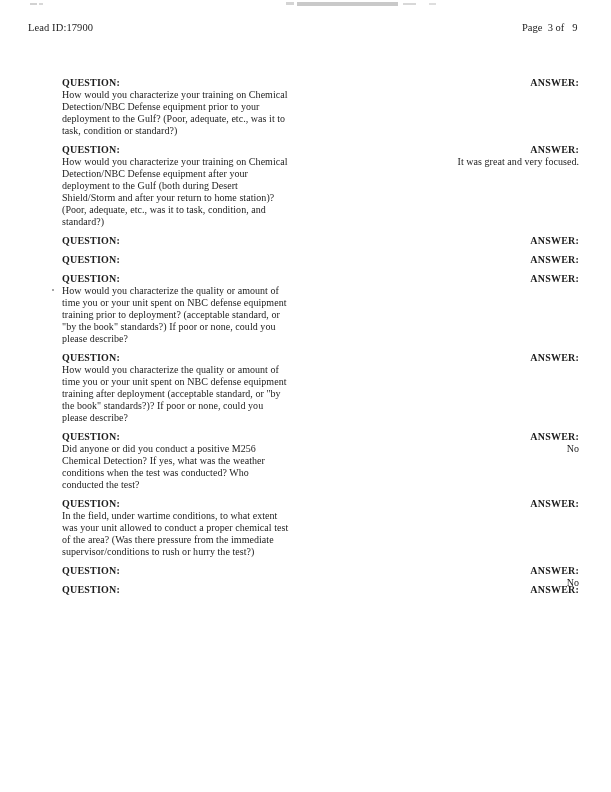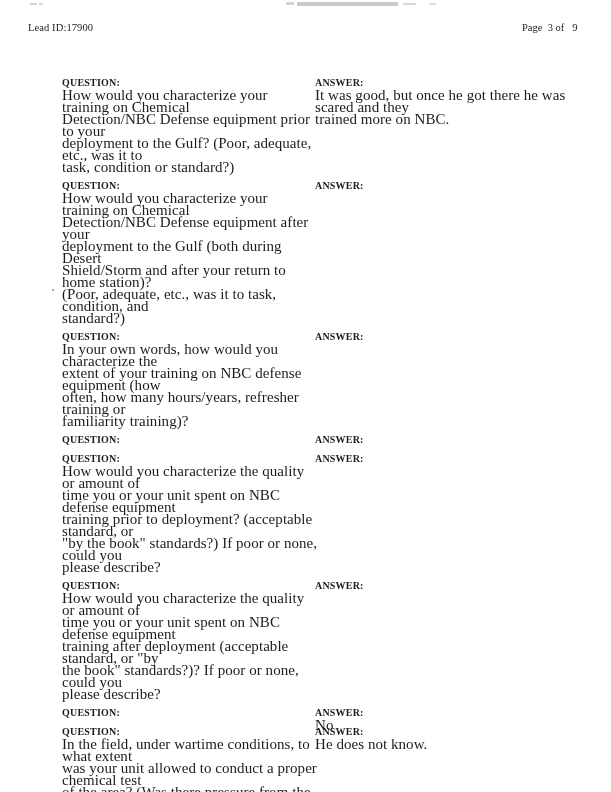--- a/index.html
+++ b/index.html
@@ -32,29 +32,29 @@
   .hdr-right {
     position: absolute; left: 522px; top: 22px;
     font-size: 10.5px; white-space: pre;
   }
 
   .content {
     position: absolute; left: 62px; top: 76px; width: 520px;
   }
   .qa-row { position: relative; margin-bottom: 6px; }
   .q-col  { width: 256px; }
-  .a-col  { position: absolute; left: 253px; top: 0; width: 272px; }
+  .a-col  { position: absolute; left: 245px; top: 0; width: 272px; text-align: right; }
   .qa-label {
     font-weight: bold;
     font-size: 10px;
     line-height: 13px;
     letter-spacing: 0.2px;
   }
   .qa-text {
-    font-size: 15px;
+    font-size: 10px;
     line-height: 12px;
     white-space: pre-line;
     letter-spacing: 0.05px;
   }
 </style>
 </head>
 <body>
 
 <div class="page">
 
@@ -74,47 +74,42 @@
     <div class="qa-row">
       <div class="q-col">
         <div class="qa-label">QUESTION:</div>
         <div class="qa-text">How would you characterize your training on Chemical
 Detection/NBC Defense equipment prior to your
 deployment to the Gulf?  (Poor, adequate, etc., was it to
 task, condition or standard?)</div>
       </div>
       <div class="a-col">
         <div class="qa-label">ANSWER:</div>
-        <div class="qa-text">It was good, but once he got there he was scared and they
-trained more on NBC.</div>
       </div>
     </div>
 
     <div class="qa-row">
       <div class="q-col">
         <div class="qa-label">QUESTION:</div>
         <div class="qa-text">How would you characterize your training on Chemical
 Detection/NBC Defense equipment after your
 deployment to the Gulf  (both during Desert
 Shield/Storm and after your return to home station)?
 (Poor, adequate, etc., was it to task, condition, and
 standard?)</div>
       </div>
       <div class="a-col">
         <div class="qa-label">ANSWER:</div>
-      </div>
-    </div>
-
-    <div class="qa-row">
-      <div class="q-col">
-        <div class="qa-label">QUESTION:</div>
-        <div class="qa-text">In your own words, how would you characterize the
-extent of your training on NBC defense equipment (how
-often, how many hours/years, refresher training or
-familiarity training)?</div>
+        <div class="qa-text">It was great and very focused.</div>
+      </div>
+    </div>
+
+    <div class="qa-row">
+      <div class="q-col">
+        <div class="qa-label">QUESTION:</div>
       </div>
       <div class="a-col">
         <div class="qa-label">ANSWER:</div>
         <div class="qa-text"></div>
       </div>
     </div>
 
     <div class="qa-row">
       <div class="q-col">
         <div class="qa-label">QUESTION:</div>
@@ -151,38 +146,41 @@
       </div>
       <div class="a-col">
         <div class="qa-label">ANSWER:</div>
         <div class="qa-text"></div>
       </div>
     </div>
 
     <div class="qa-row">
       <div class="q-col">
         <div class="qa-label">QUESTION:</div>
+        <div class="qa-text">Did anyone or did you conduct a positive M256
+Chemical Detection?  If yes, what was the weather
+conditions when the test was conducted?  Who
+conducted the test?</div>
       </div>
       <div class="a-col">
         <div class="qa-label">ANSWER:</div>
         <div class="qa-text">No</div>
       </div>
     </div>
 
     <div class="qa-row">
       <div class="q-col">
         <div class="qa-label">QUESTION:</div>
         <div class="qa-text">In the field, under wartime conditions, to what extent
 was your unit allowed to conduct a proper chemical test
 of the area?  (Was there pressure from the immediate
 supervisor/conditions to rush or hurry the test?)</div>
       </div>
       <div class="a-col">
         <div class="qa-label">ANSWER:</div>
-        <div class="qa-text">He does not know.</div>
       </div>
     </div>
 
     <div class="qa-row">
       <div class="q-col">
         <div class="qa-label">QUESTION:</div>
       </div>
       <div class="a-col">
         <div class="qa-label">ANSWER:</div>
         <div class="qa-text">No</div>

